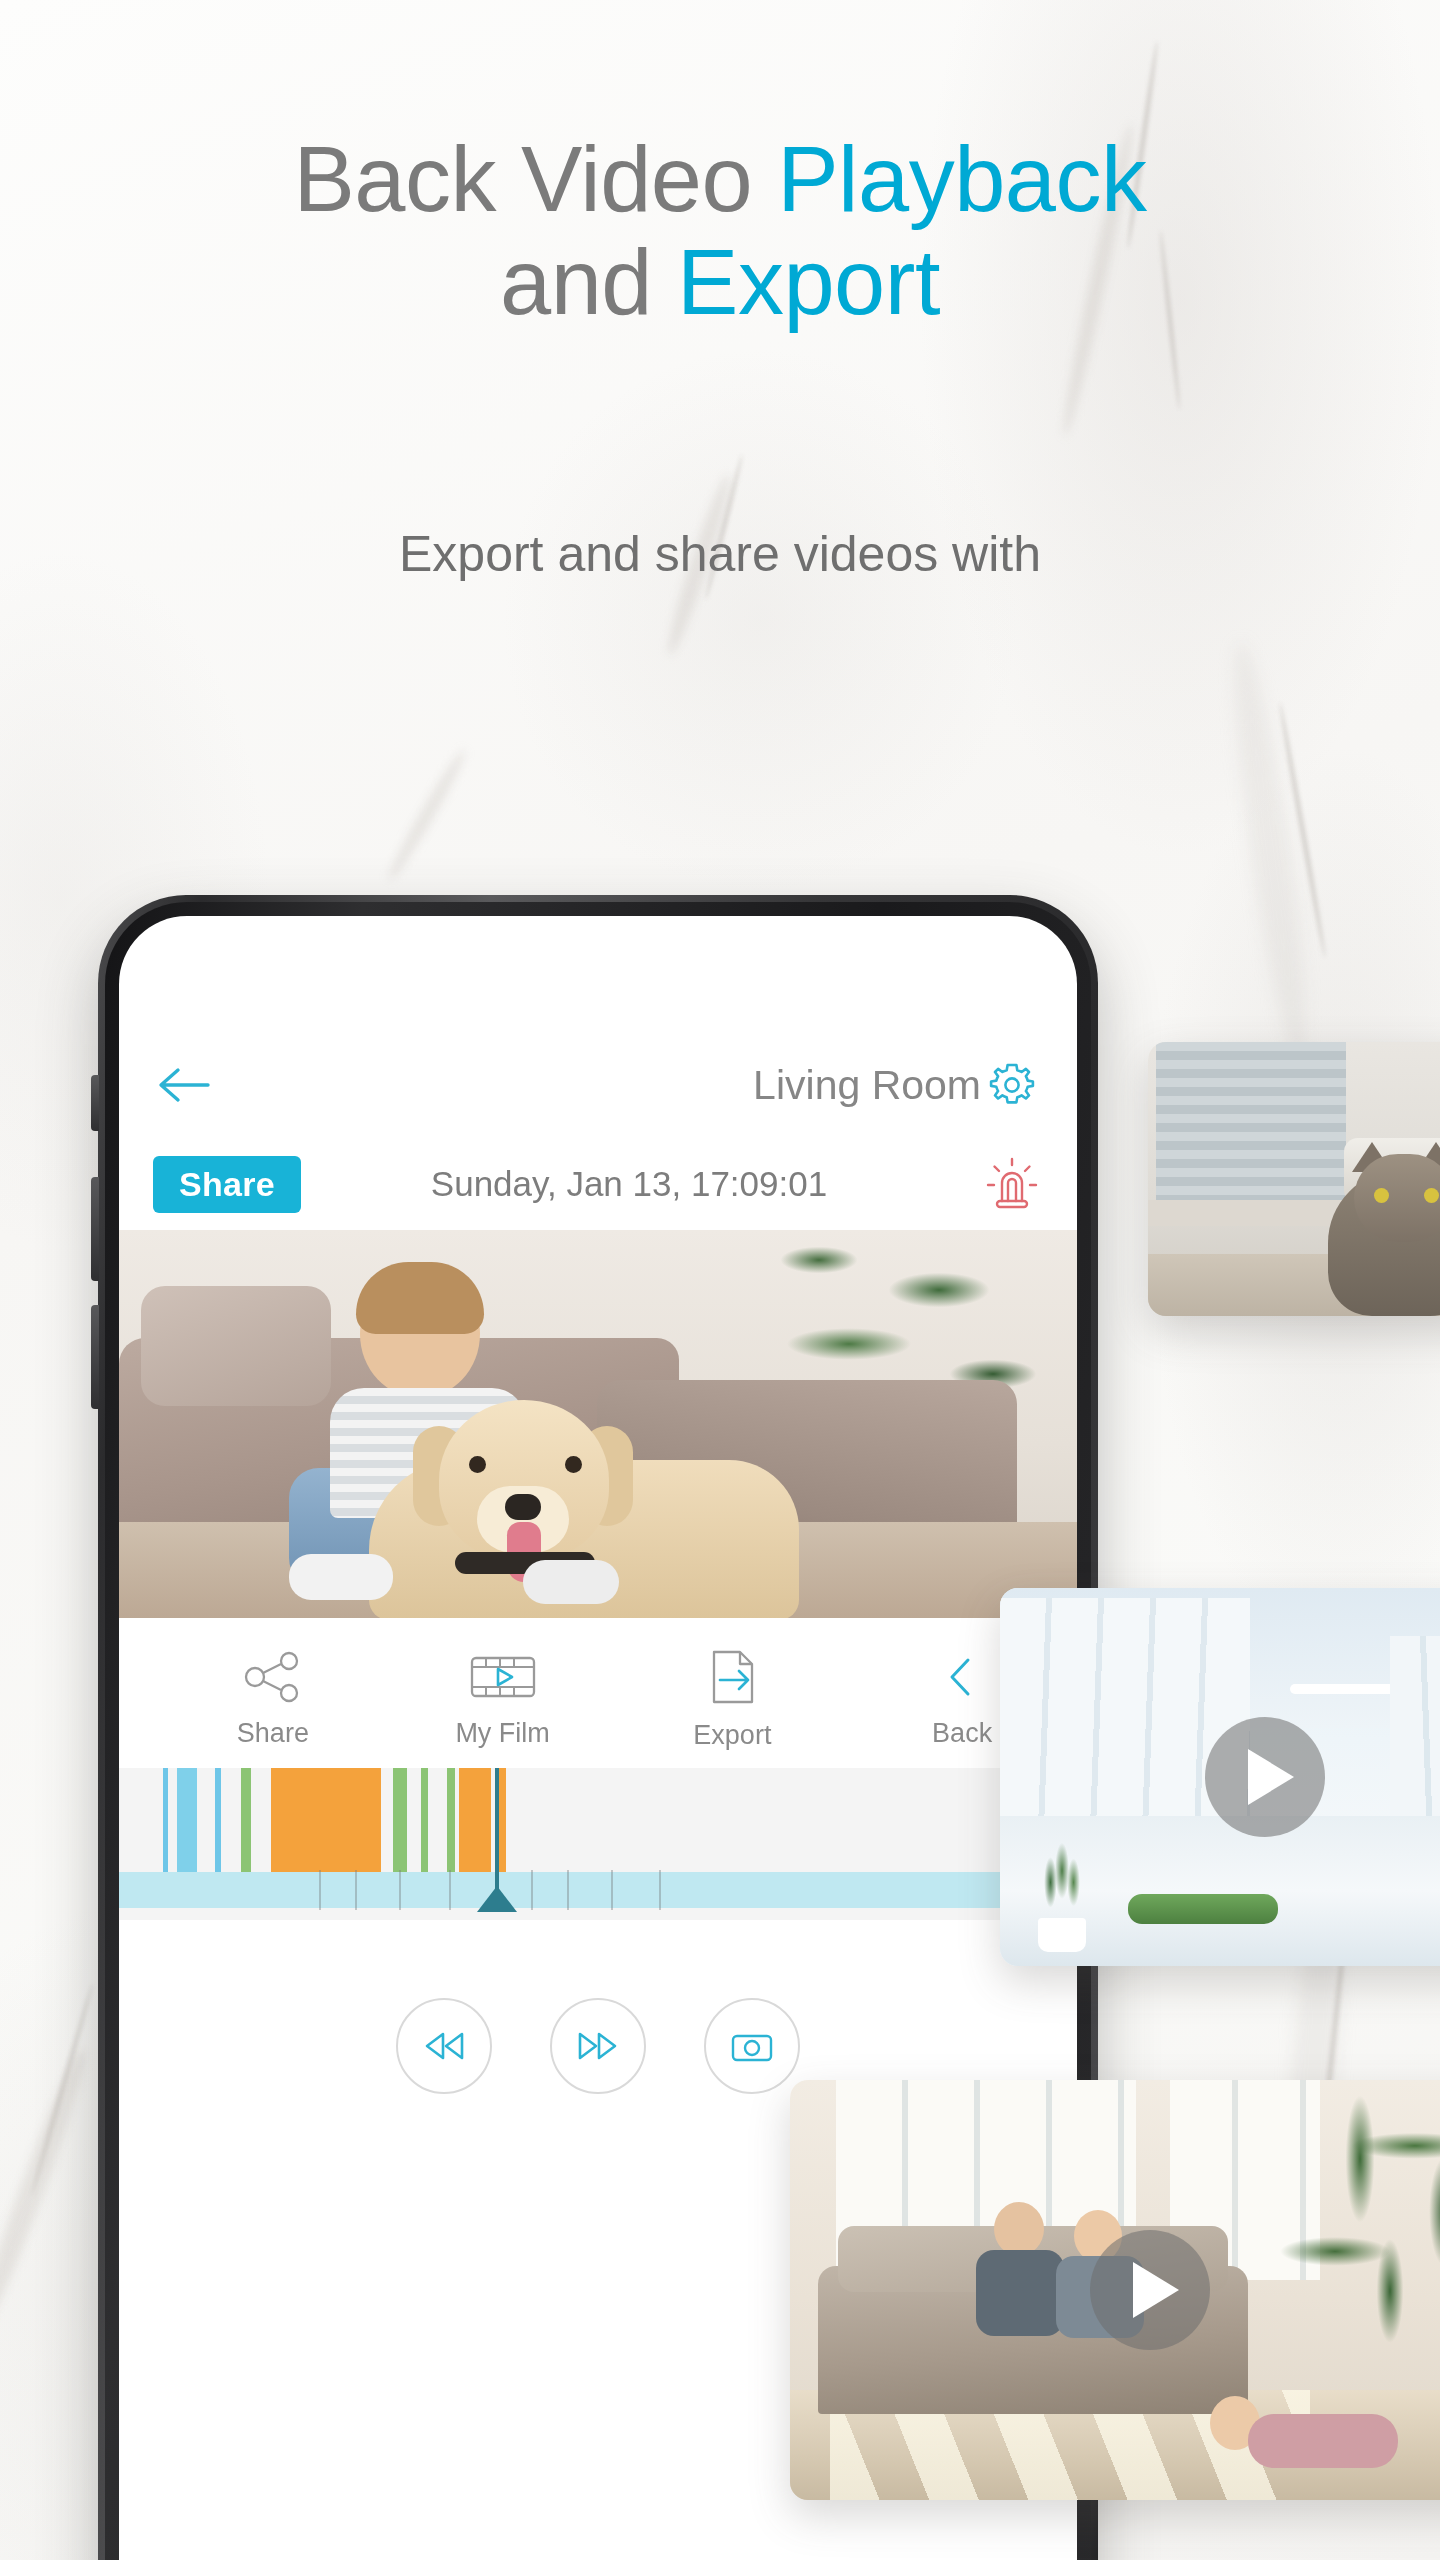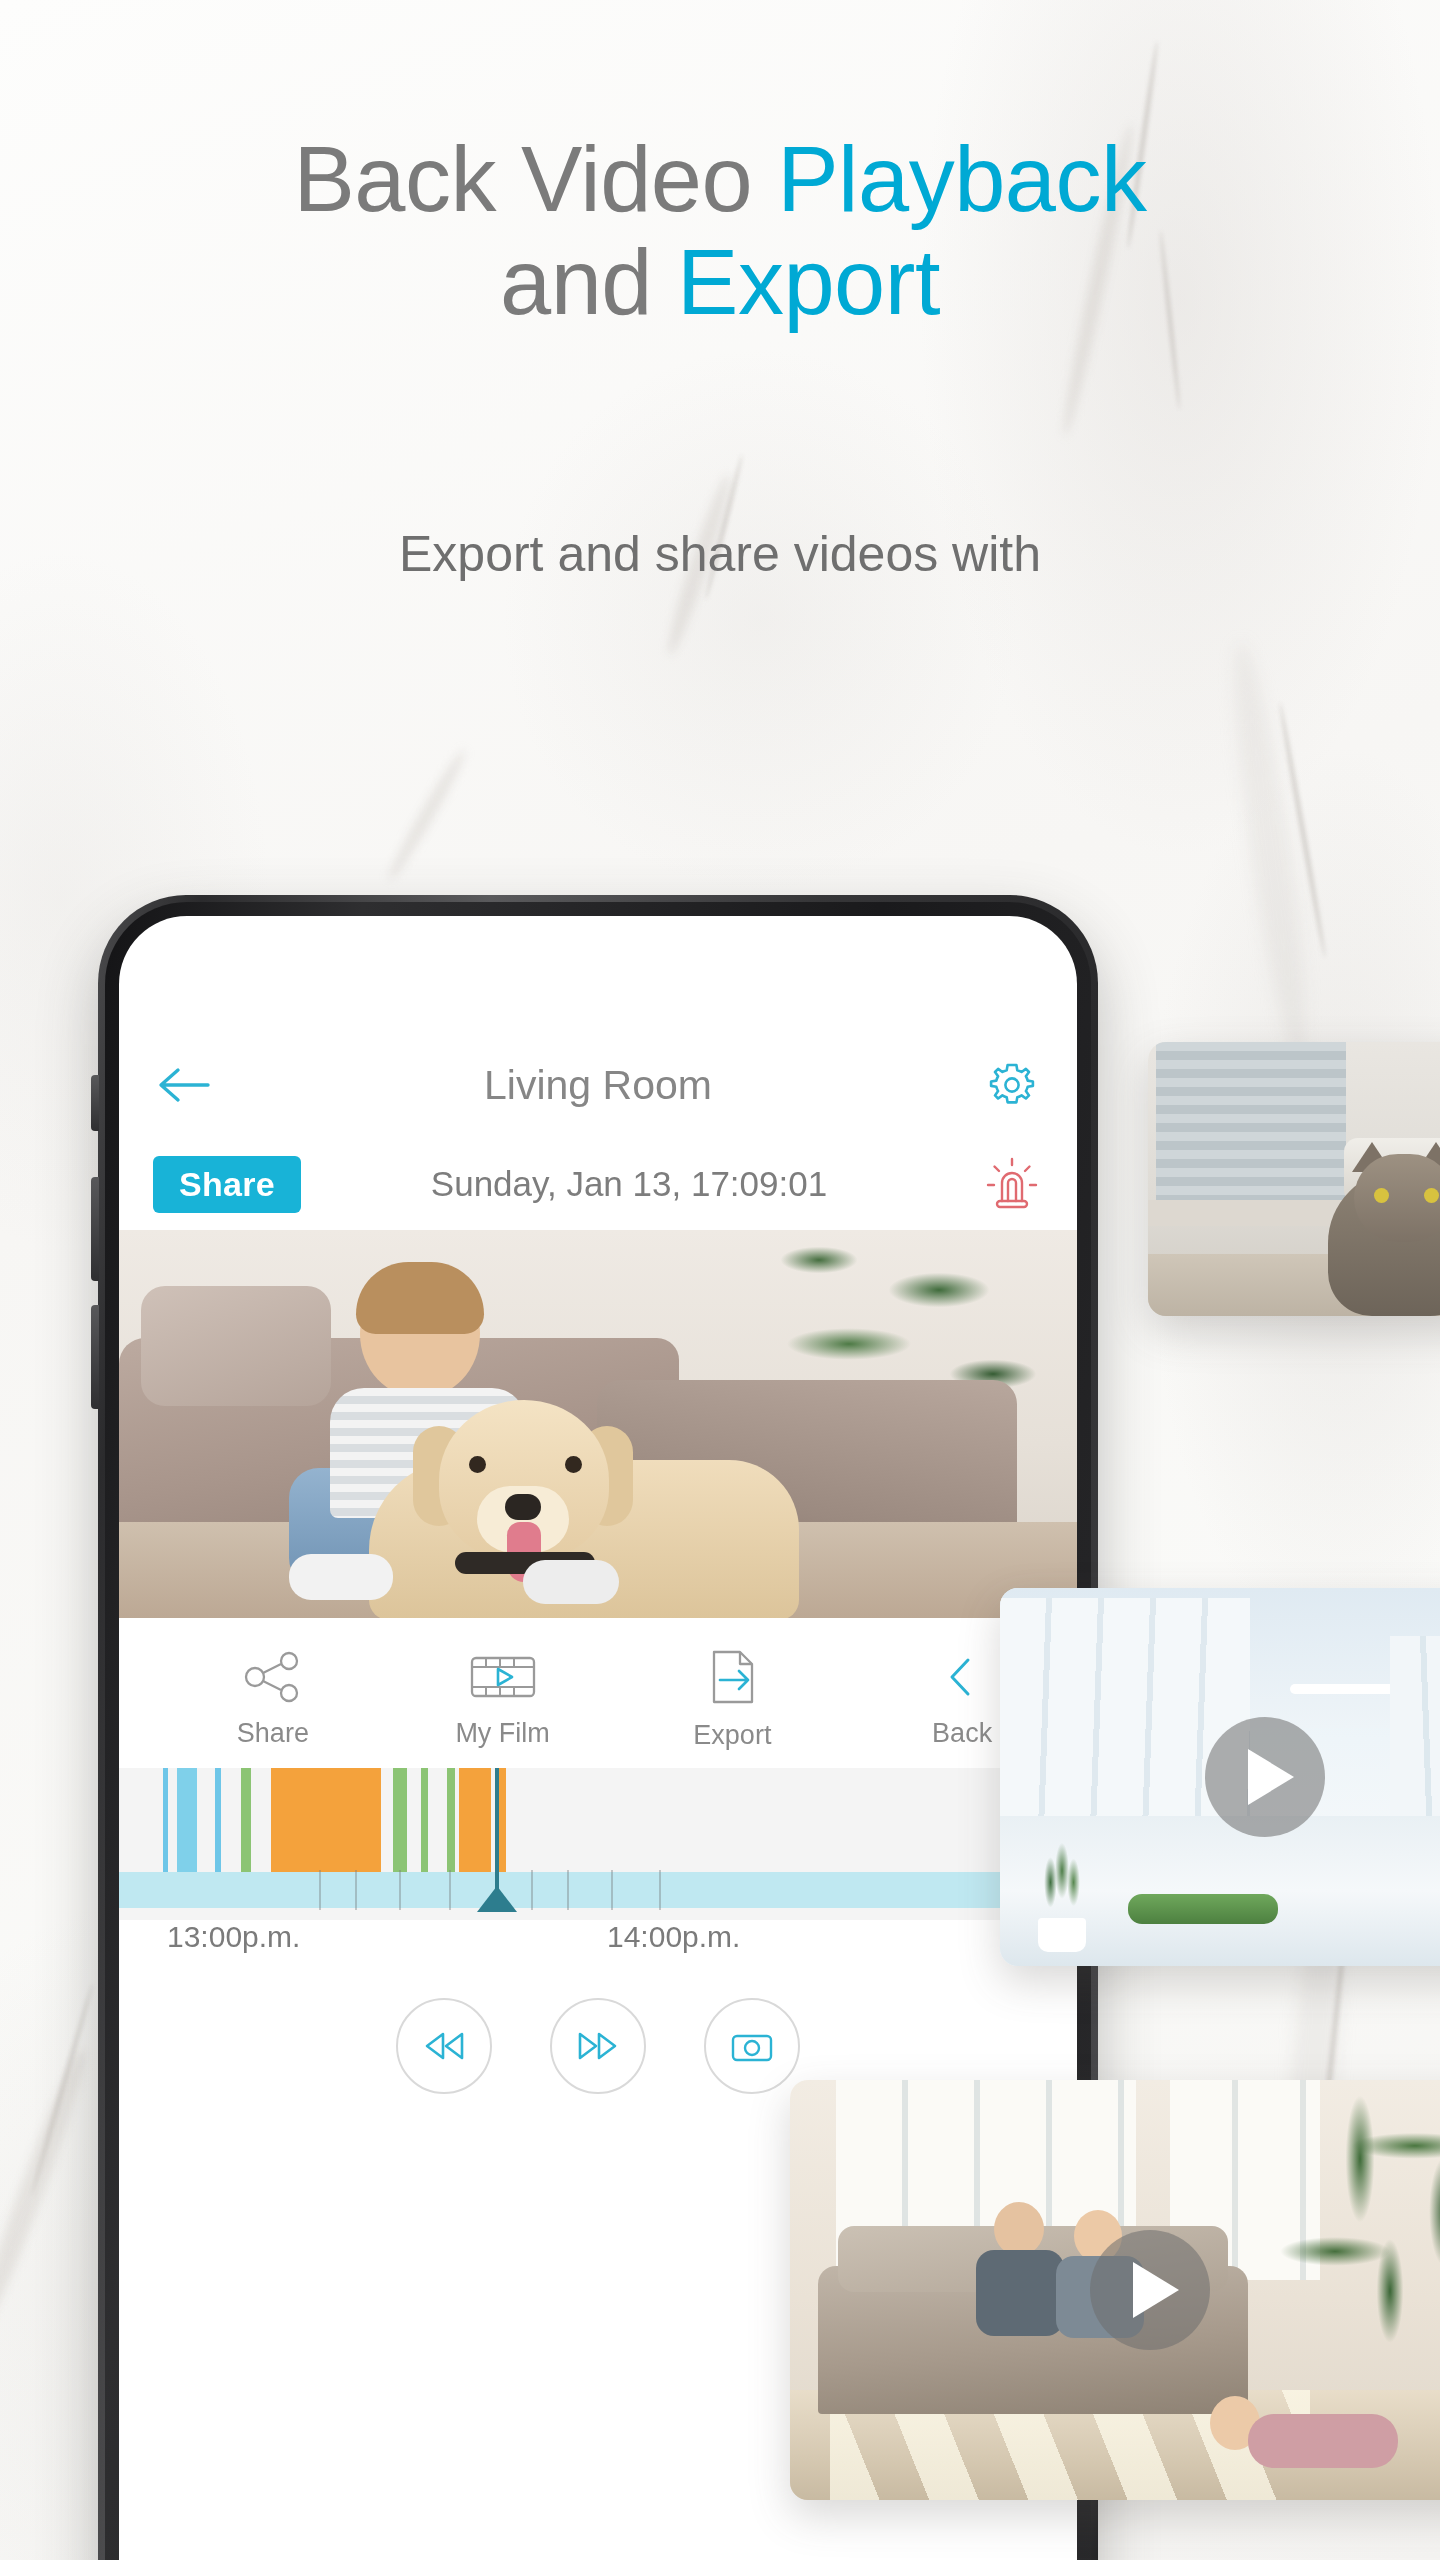--- a/index.html
+++ b/index.html
@@ -112,21 +112,21 @@
   .app-header {
     position: absolute;
     top: 116px; left: 0;
     width: 958px; height: 106px;
     display: flex;
     align-items: center;
     padding: 0 34px;
   }
   .app-title {
     flex: 1;
-    text-align: center;
+    text-align: right;
     font-size: 41px;
     color: #868686;
     font-weight: 400;
   }
   .icon-btn { width: 62px; height: 62px; display: flex; align-items: center; justify-content: center; }
 
   
   .status-row {
     position: absolute;
     top: 222px; left: 0;
@@ -536,24 +536,20 @@
           <div class="tl-tick" style="left: 330px;"></div>
           <div class="tl-tick" style="left: 412px;"></div>
           <div class="tl-tick" style="left: 448px;"></div>
           <div class="tl-tick" style="left: 492px;"></div>
           <div class="tl-tick" style="left: 540px;"></div>
         </div>
       <div class="tl-playhead" id="tl-playhead" style="left: 376px; background: rgb(45, 125, 142);"></div>
       <div class="tl-marker" id="tl-marker" style="left: 358px; border-bottom-color: rgb(45, 125, 142);"></div>
     </div>
 
-    <div class="tl-labels" id="tl-labels">
-        <div class="tl-label" style="left: 48px;">13:00p.m.</div>
-        <div class="tl-label" style="left: 488px;">14:00p.m.</div>
-      </div>
 
     <div class="controls">
       <div class="ctrl-btn">
         <svg width="52" height="40" viewBox="0 0 52 40">
           <path d="M25 8 L9 20 L25 32 Z" fill="none" stroke="#2bb3d4" stroke-width="2.6" stroke-linejoin="round"></path>
           <path d="M44 8 L28 20 L44 32 Z" fill="none" stroke="#2bb3d4" stroke-width="2.6" stroke-linejoin="round"></path>
         </svg>
       </div>
       <div class="ctrl-btn">
         <svg width="52" height="40" viewBox="0 0 52 40">

